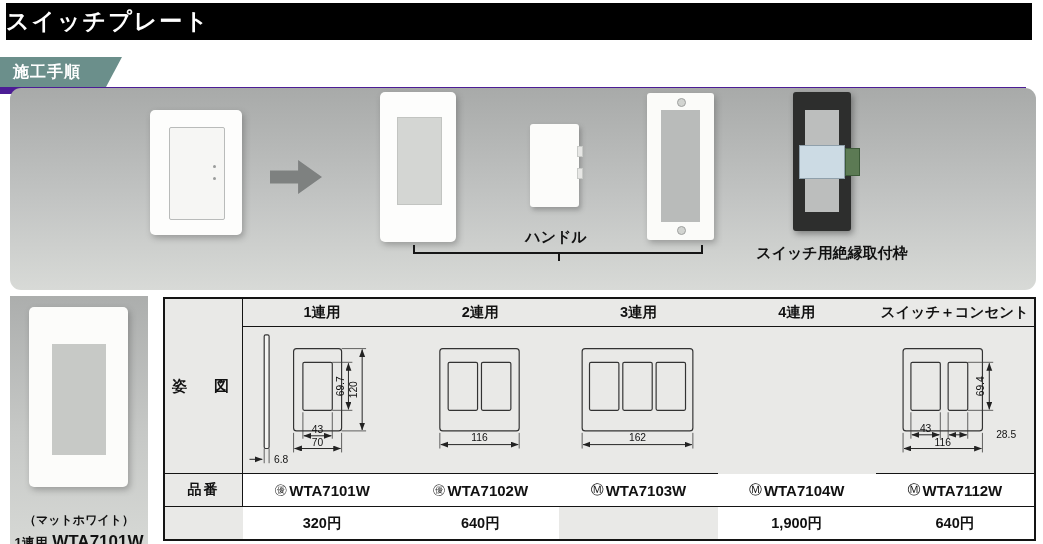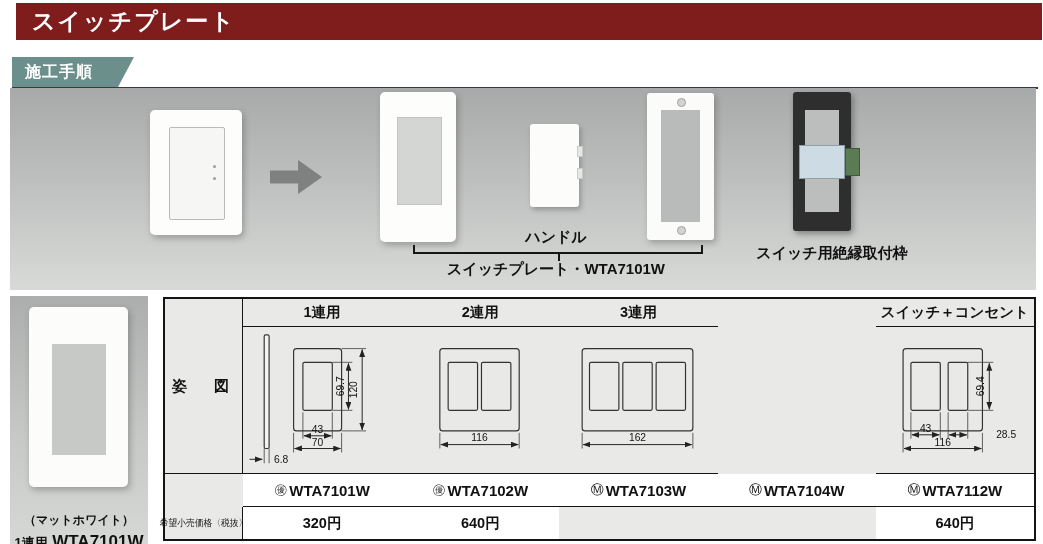--- a/index.html
+++ b/index.html
@@ -3,37 +3,38 @@
 <meta charset="utf-8">
 <style>
   html,body{margin:0;padding:0;}
   body{
     width:1043px;height:544px;position:relative;background:#ffffff;
     font-family:"Liberation Sans","DejaVu Sans",sans-serif;color:#111;
     overflow:hidden;
   }
   
   .title-bar{
-    position:absolute;left:16px;top:3px;width:1026px;height:37px;
-    background:#7f1d1d;color:#fff;font-size:23px;font-weight:bold;
-    line-height:37px;padding-left:16px;box-sizing:border-box;letter-spacing:2px;
-  }
-  
-  .proc-row{position:absolute;left:12px;top:57px;width:1026px;height:30px;border-bottom:2px solid #4c1d95;}
+    position:absolute;left:6px;top:3px;width:1026px;height:37px;
+    background:#000000;color:#fff;font-size:23px;font-weight:bold;
+    line-height:37px;box-sizing:border-box;letter-spacing:2px;
+  }
+  
+  .proc-row{position:absolute;left:0;top:57px;width:1026px;height:30px;border-bottom:7px solid #4c1d95;}
   .proc-tab{
     position:absolute;left:0;top:0;width:122px;height:30px;background:#6b8f8b;
     color:#fff;font-weight:bold;font-size:16px;line-height:29px;
     padding-left:13px;box-sizing:border-box;letter-spacing:1px;
     clip-path:polygon(0 0,122px 0,106px 30px,0 30px);
   }
   .proc-heading{position:absolute;left:132px;top:5px;font-size:16px;font-weight:bold;}
   
   .photo-area{
     position:absolute;left:10px;top:88px;width:1026px;height:202px;
     background:linear-gradient(180deg,#a8aaa9 0%,#c2c4c3 55%,#d8dad7 100%);
+    border-radius:11px;
   }
   .ph{position:absolute;box-sizing:border-box;}
   .assembled{left:140px;top:22px;width:92px;height:125px;background:#fdfdfc;border-radius:5px;
     box-shadow:2px 3px 6px rgba(60,60,60,.35);}
   .rocker{position:absolute;left:19px;top:17px;width:54px;height:91px;background:#f6f6f4;
     border:1px solid #b9bbba;border-radius:2px;}
   .rocker .dot{position:absolute;right:8px;width:3px;height:3px;border-radius:50%;background:#9a9c9b;}
   .rocker .d1{top:37px;} .rocker .d2{top:49px;}
   .arrow-right{
     left:260px;top:72px;width:52px;height:34px;background:#7e8180;
@@ -154,21 +155,20 @@
     <div class="sw"></div>
     <div class="pcb"></div>
   </div>
 
   <div class="ph-label" style="left:496px;top:140px;width:100px;">ハンドル</div>
 
   <div class="bracket">
     <div class="mid"></div>
   </div>
 
-  <div class="ph-label" style="left:391px;top:172px;width:310px;">スイッチプレート・WTA7101W</div>
 
   <div class="ph-label" style="left:742px;top:156px;width:160px;">スイッチ用絶縁取付枠</div>
 </div>
 
 <div class="product-card">
   <div class="plate">
     <div class="win"></div>
   </div>
   <div class="cap-row">
     <span class="cap-gang">1連用</span>
@@ -177,20 +177,21 @@
   <div class="cap-finish">（マットホワイト）</div>
 </div>
 
 <div class="spec-table">
 
   <div class="cell stub-figure">姿　図</div>
 
   <div class="cell th-col" style="grid-column:2">1連用</div>
   <div class="cell th-col" style="grid-column:3">2連用</div>
   <div class="cell th-col" style="grid-column:4">3連用</div>
+  <div class="cell th-col" style="grid-column:5">4連用</div>
   <div class="cell th-col" style="grid-column:6">スイッチ＋コンセント</div>
 
   <div class="cell fig-cell" style="grid-column:2">
     <svg width="158" height="145" viewBox="0 0 158 148">
       <rect class="fillw" x="20" y="6" width="5" height="116" rx="1.5"></rect>
       <line class="ext" x1="20" y1="122" x2="20" y2="137"></line>
       <line class="ext" x1="25" y1="122" x2="25" y2="137"></line>
       <line class="dime" x1="5" y1="133" x2="18" y2="133"></line>
       <text class="dimt" x="30" y="137">6.8</text>
       <rect class="draw" x="50" y="20" width="49" height="84" rx="3"></rect>
@@ -257,20 +258,21 @@
       <line class="ext" x1="92" y1="85" x2="92" y2="112"></line>
       <line class="dim" x1="73" y1="108" x2="91" y2="108"></line>
       <text class="dimt" x="121" y="111" text-anchor="start">28.5</text>
       <line class="ext" x1="26" y1="106" x2="26" y2="126"></line>
       <line class="ext" x1="107" y1="106" x2="107" y2="126"></line>
       <line class="dim" x1="27" y1="122" x2="106" y2="122"></line>
       <text class="dimt" x="66.5" y="119" text-anchor="middle">116</text>
     </svg>
   </div>
 
+  <div class="cell stub-model">品番</div>
   <div class="cell model-cell" style="grid-column:2">
     <span class="mark">㊝</span>
     <span>WTA7101W</span>
   </div>
   <div class="cell model-cell" style="grid-column:3">
     <span class="mark">㊝</span>
     <span>WTA7102W</span>
   </div>
   <div class="cell model-cell" style="grid-column:4">
     <span class="mark">Ⓜ</span>
@@ -278,19 +280,17 @@
   </div>
   <div class="cell model-cell" style="grid-column:5">
     <span class="mark">Ⓜ</span>
     <span>WTA7104W</span>
   </div>
   <div class="cell model-cell" style="grid-column:6">
     <span class="mark">Ⓜ</span>
     <span>WTA7112W</span>
   </div>
 
-  <div class="cell stub-price">
-    <span>希望小売価格〈税抜〉</span>
-  </div>
   <div class="cell price-cell" style="grid-column:2">320円</div>
   <div class="cell price-cell" style="grid-column:3">640円</div>
+  <div class="cell price-cell" style="grid-column:5">1,900円</div>
   <div class="cell price-cell" style="grid-column:6">640円</div>
 </div>
 
 </body></html>

